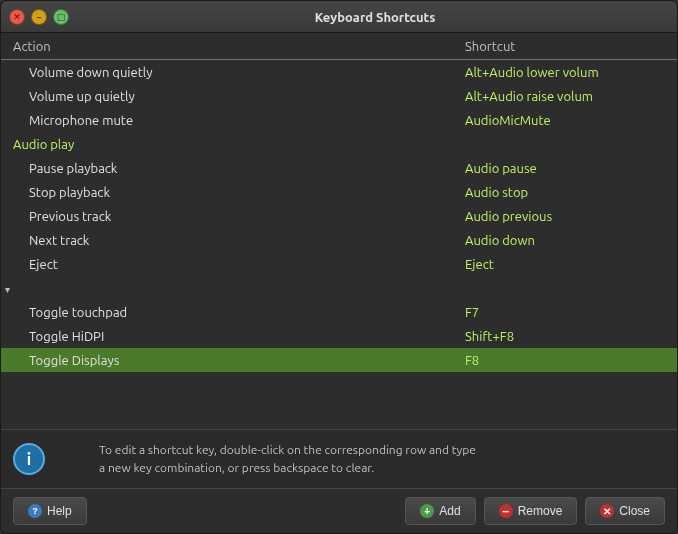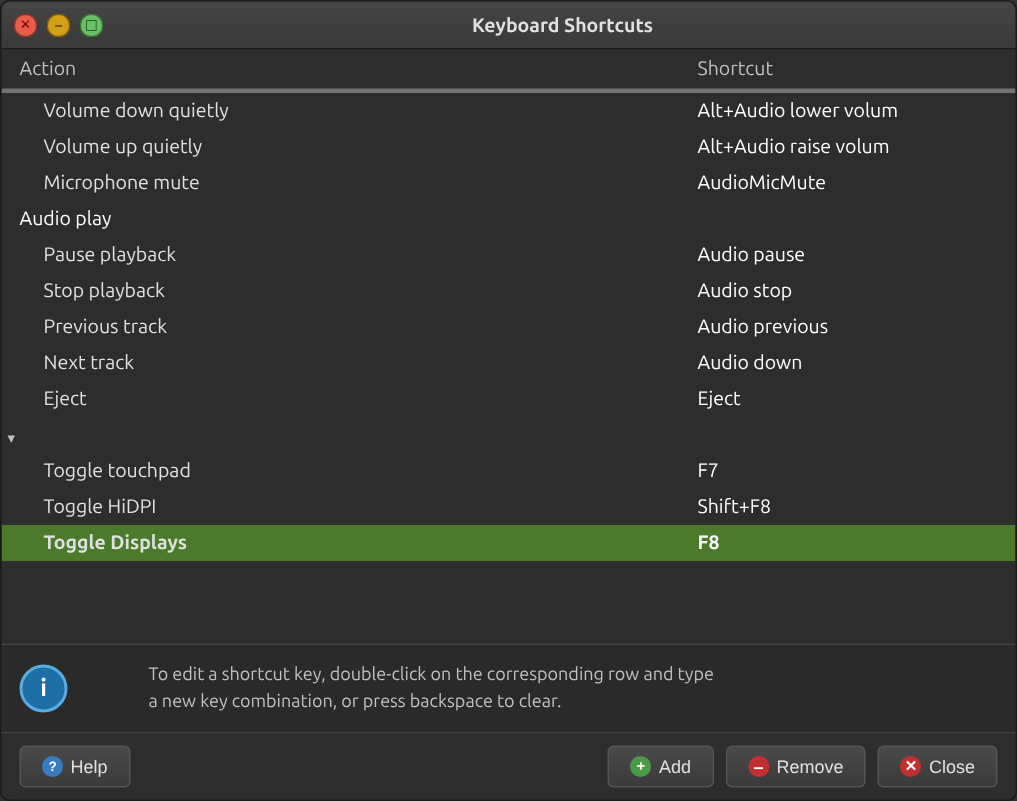--- a/index.html
+++ b/index.html
@@ -67,21 +67,21 @@
     .content {
       flex: 1;
       display: flex;
       flex-direction: column;
       overflow: hidden;
     }
     .table-header {
       display: grid;
       grid-template-columns: 1fr 200px;
       padding: 6px 12px;
-      border-bottom: 3px solid #737373;
+      border-bottom: 1px solid #737373;
       color: #c0c0c0;
       font-size: 13px;
     }
     .table-body {
       flex: 1;
       overflow-y: auto;
       overflow-x: hidden;
     }
     .table-body::-webkit-scrollbar {
       width: 8px;
@@ -97,21 +97,20 @@
       display: grid;
       grid-template-columns: 1fr 200px;
       padding: 3px 12px;
       align-items: center;
       min-height: 24px;
       gap: 39px;
     }
     .table-row.selected {
       background: #4a7a2a;
       color: #ffffff;
-      font-weight: bold;
     }
     .table-row.section-header {
       padding: 6px 4px 3px 4px;
       color: #e0e0e0;
       font-weight: normal;
       cursor: pointer;
     }
     .section-header-content {
       display: flex;
       align-items: center;
@@ -119,21 +118,21 @@
     }
     .chevron {
       font-size: 10px;
       color: #c0c0c0;
     }
     .action-cell {
       color: #e0e0e0;
       padding-left: 16px;
     }
     .shortcut-cell {
-      color: #ffffff;
+      color: #bef264;
     }
     .info-bar {
       background: #2a2a2a;
       border-top: 1px solid #444;
       border-bottom: 1px solid #444;
       padding: 10px 12px;
       display: flex;
       align-items: center;
       gap: 12px;
       min-height: 60px;

